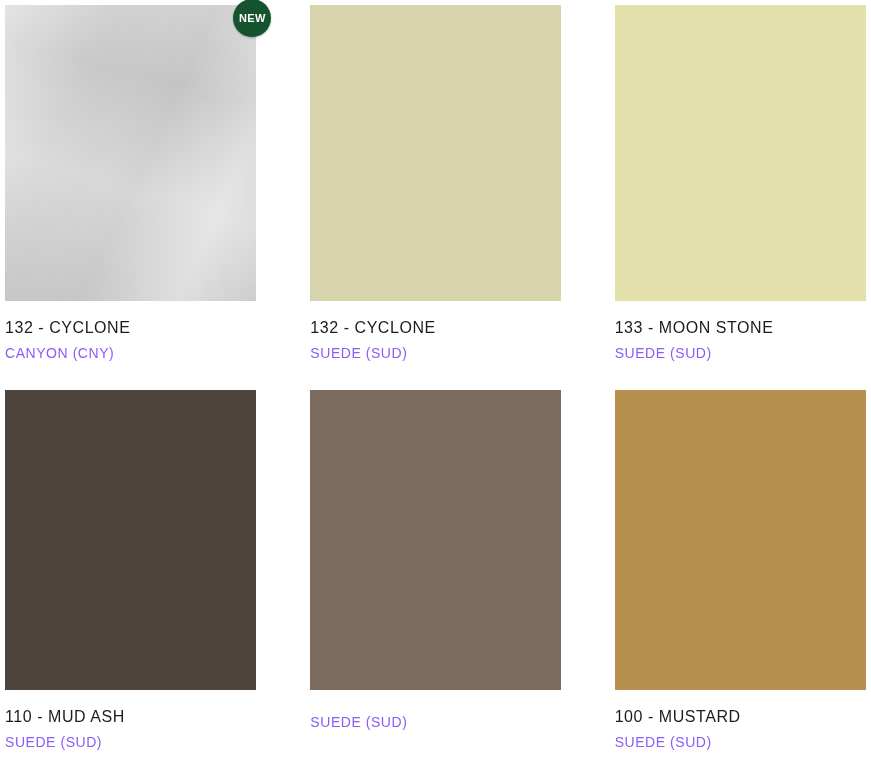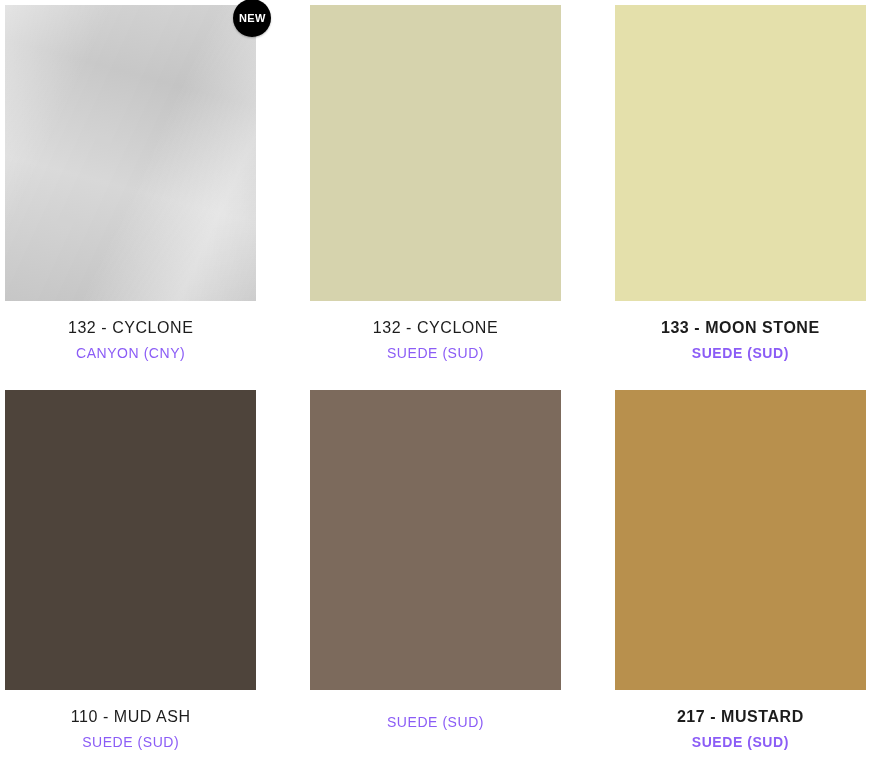--- a/index.html
+++ b/index.html
@@ -30,21 +30,21 @@
     flex-direction: column;
     align-items: center;
   }
 
   .row-1 .swatch-card { height: 380px; }
   .row-2 .swatch-card { height: 384px; }
 
   
   .swatch-card.col-1 { padding-left: 5px;  padding-right: 34px; }
   .swatch-card.col-2 { padding-left: 20px; padding-right: 20px; }
-  .swatch-card.col-3 { padding-left: 34px; padding-right: 5px; font-weight: bold; }
+  .swatch-card.col-3 { padding-left: 34px; padding-right: 5px; }
 
   .swatch-tile-wrap {
     width: 100%;
     position: relative;
   }
 
   .swatch-tile {
     width: 100%;
     height: 296px;
     display: block;
@@ -61,34 +61,33 @@
       linear-gradient(15deg, rgba(0,0,0,0.022) 0%, rgba(255,255,255,0.28) 40%, rgba(0,0,0,0.018) 72%, rgba(255,255,255,0.2) 100%);
   }
 
   .new-badge {
     position: absolute;
     top: -6px;
     right: -15px;
     width: 38px;
     height: 38px;
     border-radius: 50%;
-    background: #000000;
+    background: #14532d;
     color: #ffffff;
     display: flex;
     align-items: center;
     justify-content: center;
     font-size: 11px;
     font-weight: bold;
     letter-spacing: 0.4px;
     box-shadow: 0 1px 2px rgba(0,0,0,0.28);
   }
 
   .label-block {
     width: 100%;
-    text-align: center;
     padding-top: 17px;
   }
 
   .label-primary {
     font-size: 16px;
     color: #1c1c1c;
     letter-spacing: 0.55px;
     line-height: 20px;
     white-space: nowrap;
   }
@@ -161,20 +160,20 @@
       <div class="label-block">
         <div class="label-secondary">SUEDE (SUD)</div>
       </div>
     </div>
 
     <div class="swatch-card col-3">
       <div class="swatch-tile-wrap">
         <div class="swatch-tile" style="background-color:#b8904d;"></div>
       </div>
       <div class="label-block">
-        <div class="label-primary">217 - MUSTARD</div>
+        <div class="label-primary">100 - MUSTARD</div>
         <div class="label-secondary">SUEDE (SUD)</div>
       </div>
     </div>
 
   </div>
 
 </div>
 
 </body></html>

